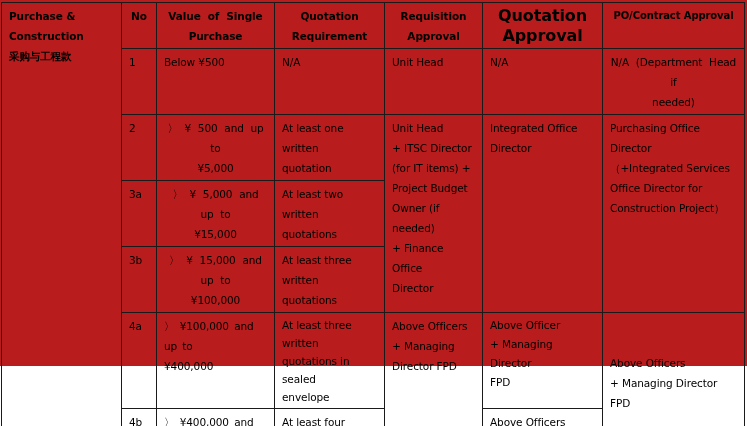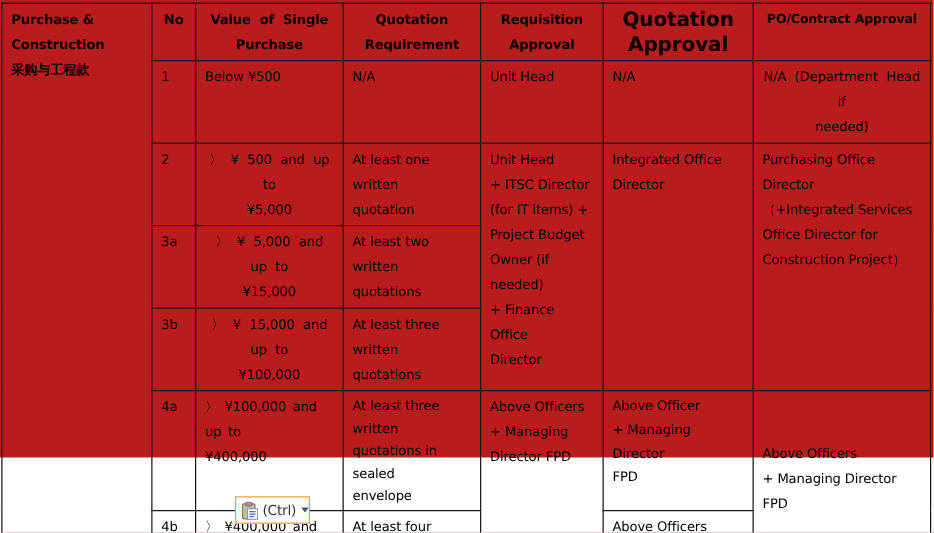--- a/index.html
+++ b/index.html
@@ -125,28 +125,14 @@
       <td rowspan="3" class="v-mid">At least four written
 quotations in sealed
 envelope</td>
       <td rowspan="2" class="v-mid">Above Officers
 + Sub-Tendering Board</td>
     </tr>
 
   </tbody>
     </table>
 
-  <div class="paste-btn">
-    <span class="clip-icon">
-      <svg width="14" height="15" viewBox="0 0 14 15">
-        <rect x="1" y="2" width="10" height="12" rx="1" fill="#C9BCA0" stroke="#8A7C63" stroke-width="1"></rect>
-        <rect x="3.5" y="0.8" width="5" height="3" rx="0.8" fill="#9B9B9B" stroke="#6E6E6E" stroke-width="0.8"></rect>
-        <rect x="5" y="6" width="8" height="8.4" fill="#FFFFFF" stroke="#8898B5" stroke-width="0.9"></rect>
-        <line x1="6.5" y1="8.2" x2="11.5" y2="8.2" stroke="#3C6EC4" stroke-width="1"></line>
-        <line x1="6.5" y1="10.2" x2="11.5" y2="10.2" stroke="#3C6EC4" stroke-width="1"></line>
-        <line x1="6.5" y1="12.2" x2="10" y2="12.2" stroke="#3C6EC4" stroke-width="1"></line>
-      </svg>
-    </span>
-    <span class="lbl">(Ctrl)</span>
-    <span class="arrow"></span>
-  </div>
 
 </div>
 
 </body></html>

